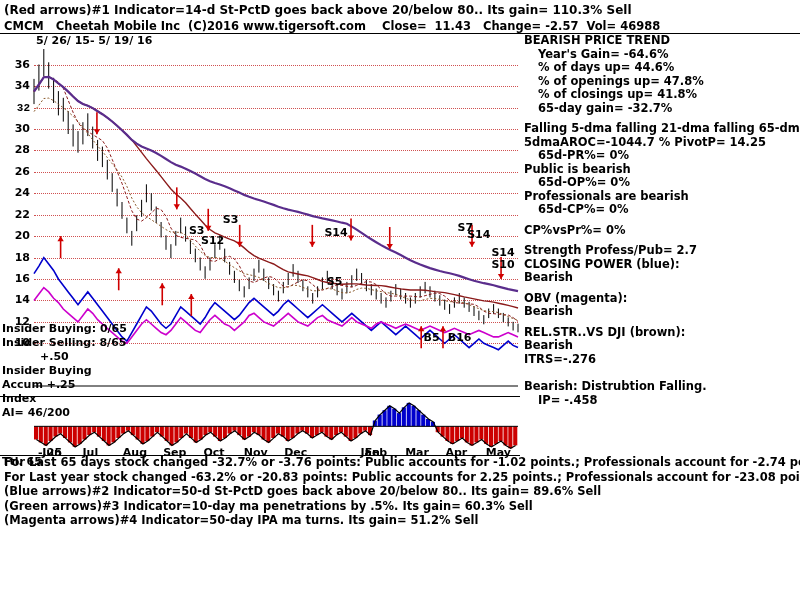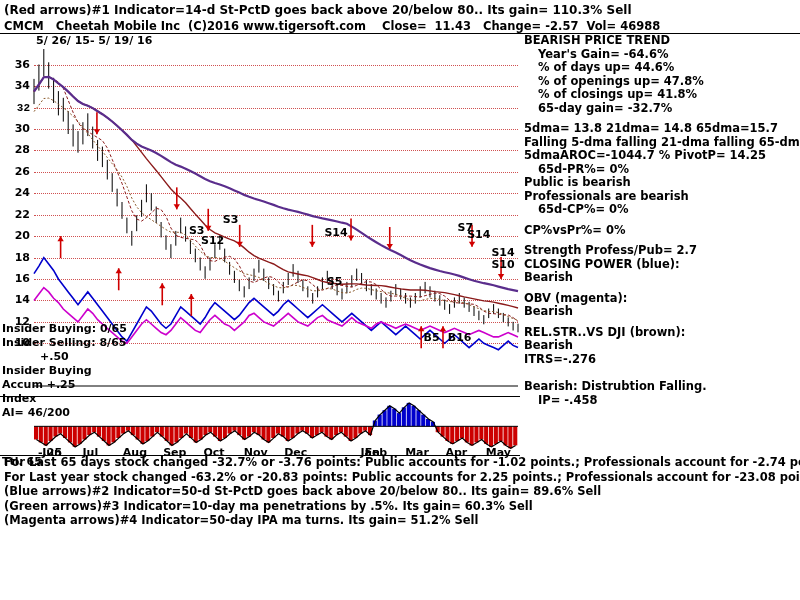--- a/index.html
+++ b/index.html
@@ -421,25 +421,25 @@
 </div>
 
 <div id="right-panel">
   <div class="row">BEARISH PRICE TREND</div>
   <div class="row indent1">Year's Gain= -64.6%</div>
   <div class="row indent1">% of days up= 44.6%</div>
   <div class="row indent1">% of openings up= 47.8%</div>
   <div class="row indent1">% of closings up= 41.8%</div>
   <div class="row indent1">65-day gain= -32.7%</div>
   <div class="gap"></div>
-  <div class="row">5dma= 13.8 21dma= 14.8 65dma=15.7</div>
   <div class="row">Falling 5-dma  falling 21-dma  falling 65-dma</div>
   <div class="row">5dmaAROC=-1044.7 %  PivotP= 14.25</div>
   <div class="row indent1">65d-PR%= 0%</div>
   <div class="row">Public is bearish</div>
+  <div class="row indent1">65d-OP%= 0%</div>
   <div class="row">Professionals are bearish</div>
   <div class="row indent1">65d-CP%= 0%</div>
   <div class="gap"></div>
   <div class="row">CP%vsPr%=  0%</div>
   <div class="gap"></div>
   <div class="row">Strength Profess/Pub= 2.7</div>
   <div class="row">CLOSING POWER (blue):</div>
   <div class="row">Bearish</div>
   <div class="gap"></div>
   <div class="row">OBV (magenta):</div>

